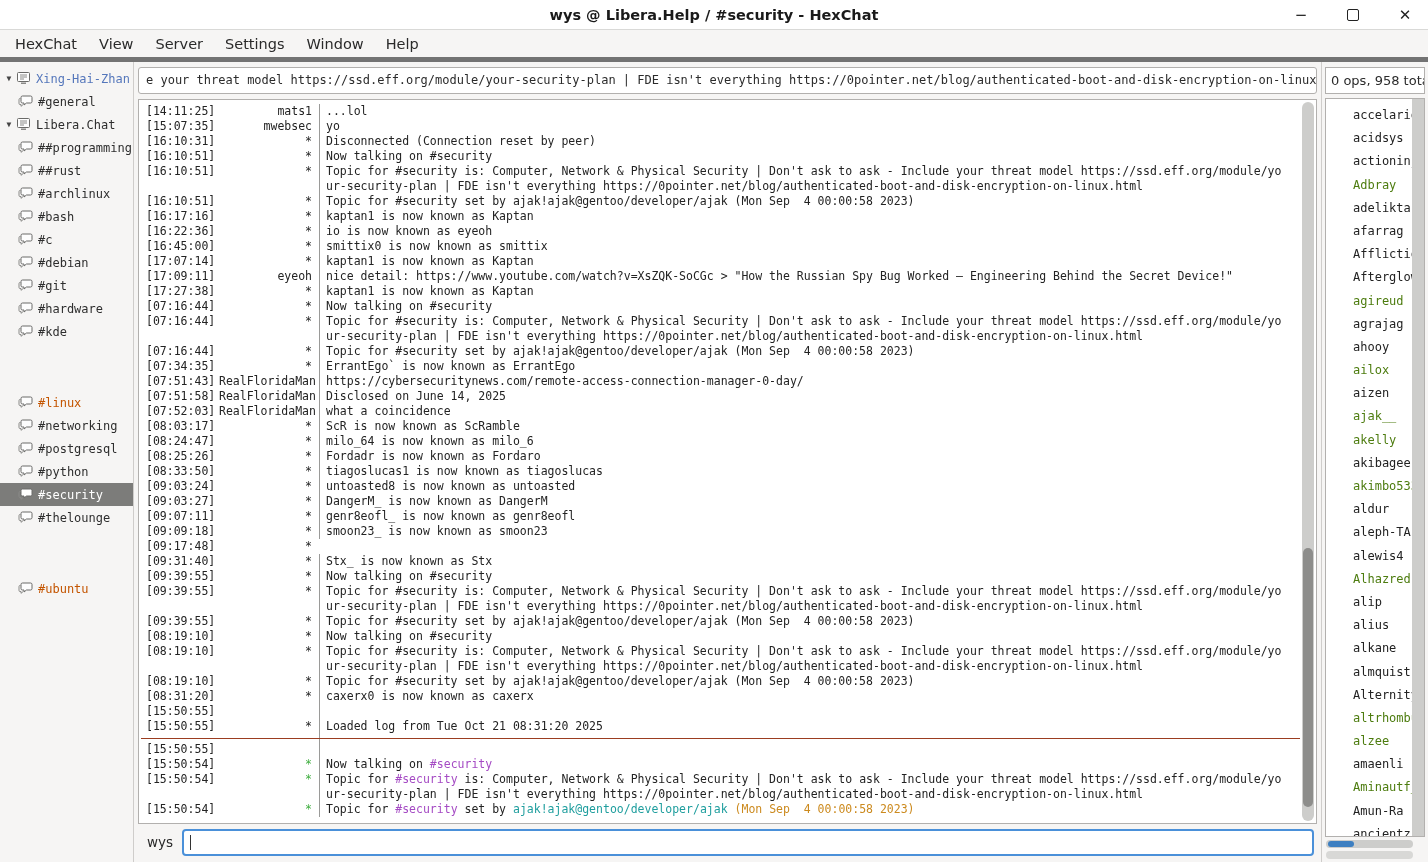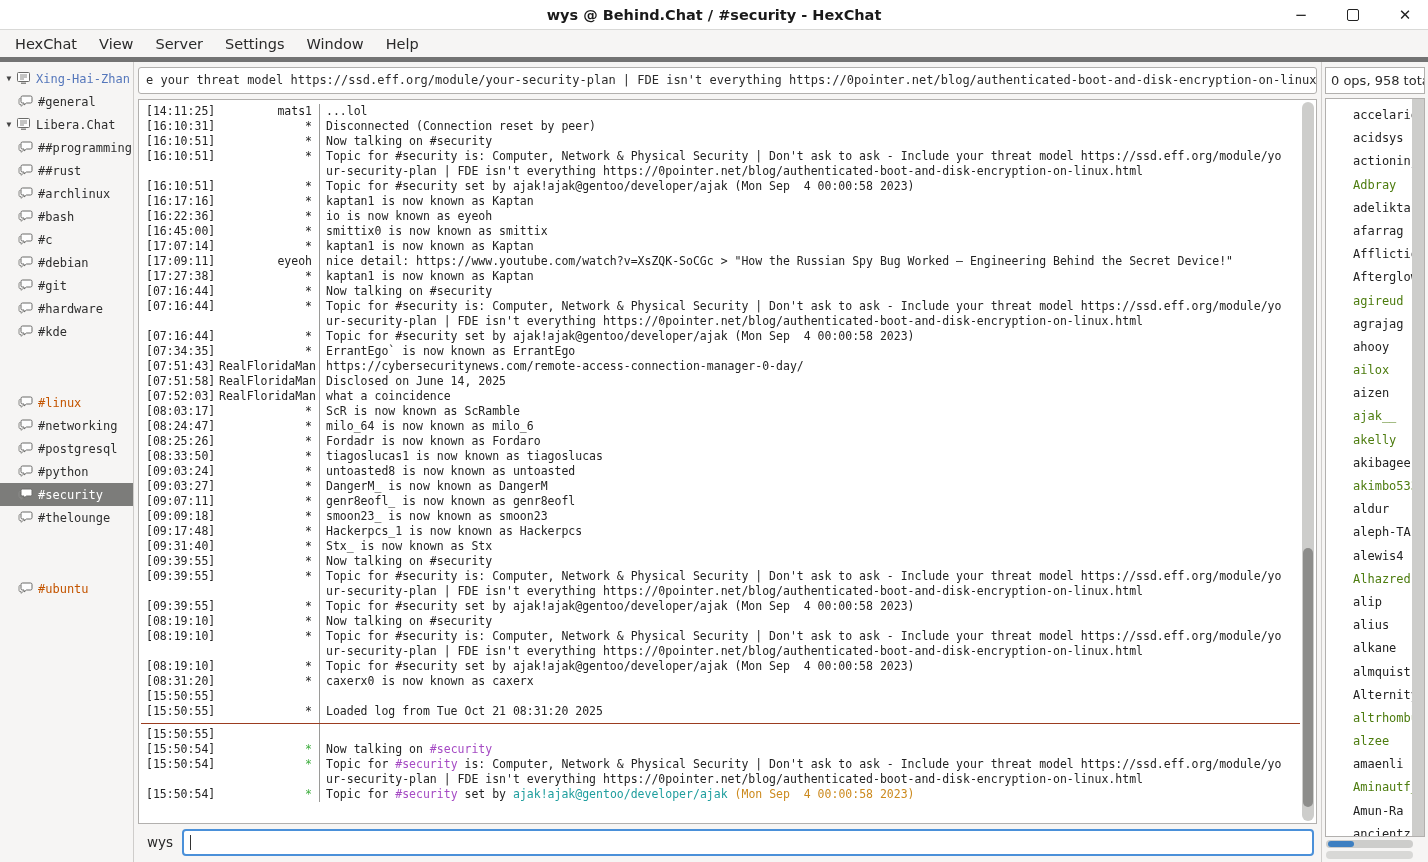--- a/index.html
+++ b/index.html
@@ -71,21 +71,21 @@
   .user-row.away{color:#4d7c0f;}
   .user-vscroll{width:12px;flex:none;position:relative;background:#cdcdcb;}
   .hscroll{height:8px;margin:3px 12px 0 1px;background:#cdcdcb;border-radius:4px;position:relative;flex:none;}
   .hscroll .hthumb{position:absolute;top:1px;bottom:1px;left:2px;width:30%;background:#3d7fc1;border-radius:4px;}
   .hscroll.empty{background:#d8d8d6;margin-bottom:3px;}
 </style>
 </head>
 <body>
 
 <div class="titlebar">
-  <div class="title">wys @ Behind.Chat / #security - HexChat</div>
+  <div class="title">wys @ Libera.Help / #security - HexChat</div>
   <div class="win-controls">
     <span class="win-btn">−</span>
     <span class="win-btn">
         <span class="maxbox"></span>
       </span>
     <span class="win-btn">✕</span>
   </div>
 </div>
 
 <div class="menubar">
@@ -301,20 +301,25 @@
   <div class="center-pane">
     <div class="topic-bar">e your threat model https://ssd.eff.org/module/your-security-plan | FDE isn't everything https://0pointer.net/blog/authenticated-boot-and-disk-encryption-on-linux.html</div>
     <div class="chat-wrap">
       <div class="chat-lines">
           <div class="chat-row">
             <span class="ts">[14:11:25]</span>
             <span class="nick">mats1</span>
             <span class="msg"><span>...lol</span></span>
           </div>
           <div class="chat-row">
+            <span class="ts">[15:07:35]</span>
+            <span class="nick">mwebsec</span>
+            <span class="msg"><span>yo</span></span>
+          </div>
+          <div class="chat-row">
             <span class="ts">[16:10:31]</span>
             <span class="nick">*</span>
             <span class="msg"><span>Disconnected (Connection reset by peer)</span></span>
           </div>
           <div class="chat-row">
             <span class="ts">[16:10:51]</span>
             <span class="nick">*</span>
             <span class="msg"><span>Now talking on #security</span></span>
           </div>
           <div class="chat-row">
@@ -438,21 +443,20 @@
             <span class="msg"><span>genr8eofl_ is now known as genr8eofl</span></span>
           </div>
           <div class="chat-row">
             <span class="ts">[09:09:18]</span>
             <span class="nick">*</span>
             <span class="msg"><span>smoon23_ is now known as smoon23</span></span>
           </div>
           <div class="chat-row">
             <span class="ts">[09:17:48]</span>
             <span class="nick">*</span>
-            <span class="msg"><span>Hackerpcs_1 is now known as Hackerpcs</span></span>
           </div>
           <div class="chat-row">
             <span class="ts">[09:31:40]</span>
             <span class="nick">*</span>
             <span class="msg"><span>Stx_ is now known as Stx</span></span>
           </div>
           <div class="chat-row">
             <span class="ts">[09:39:55]</span>
             <span class="nick">*</span>
             <span class="msg"><span>Now talking on #security</span></span>

